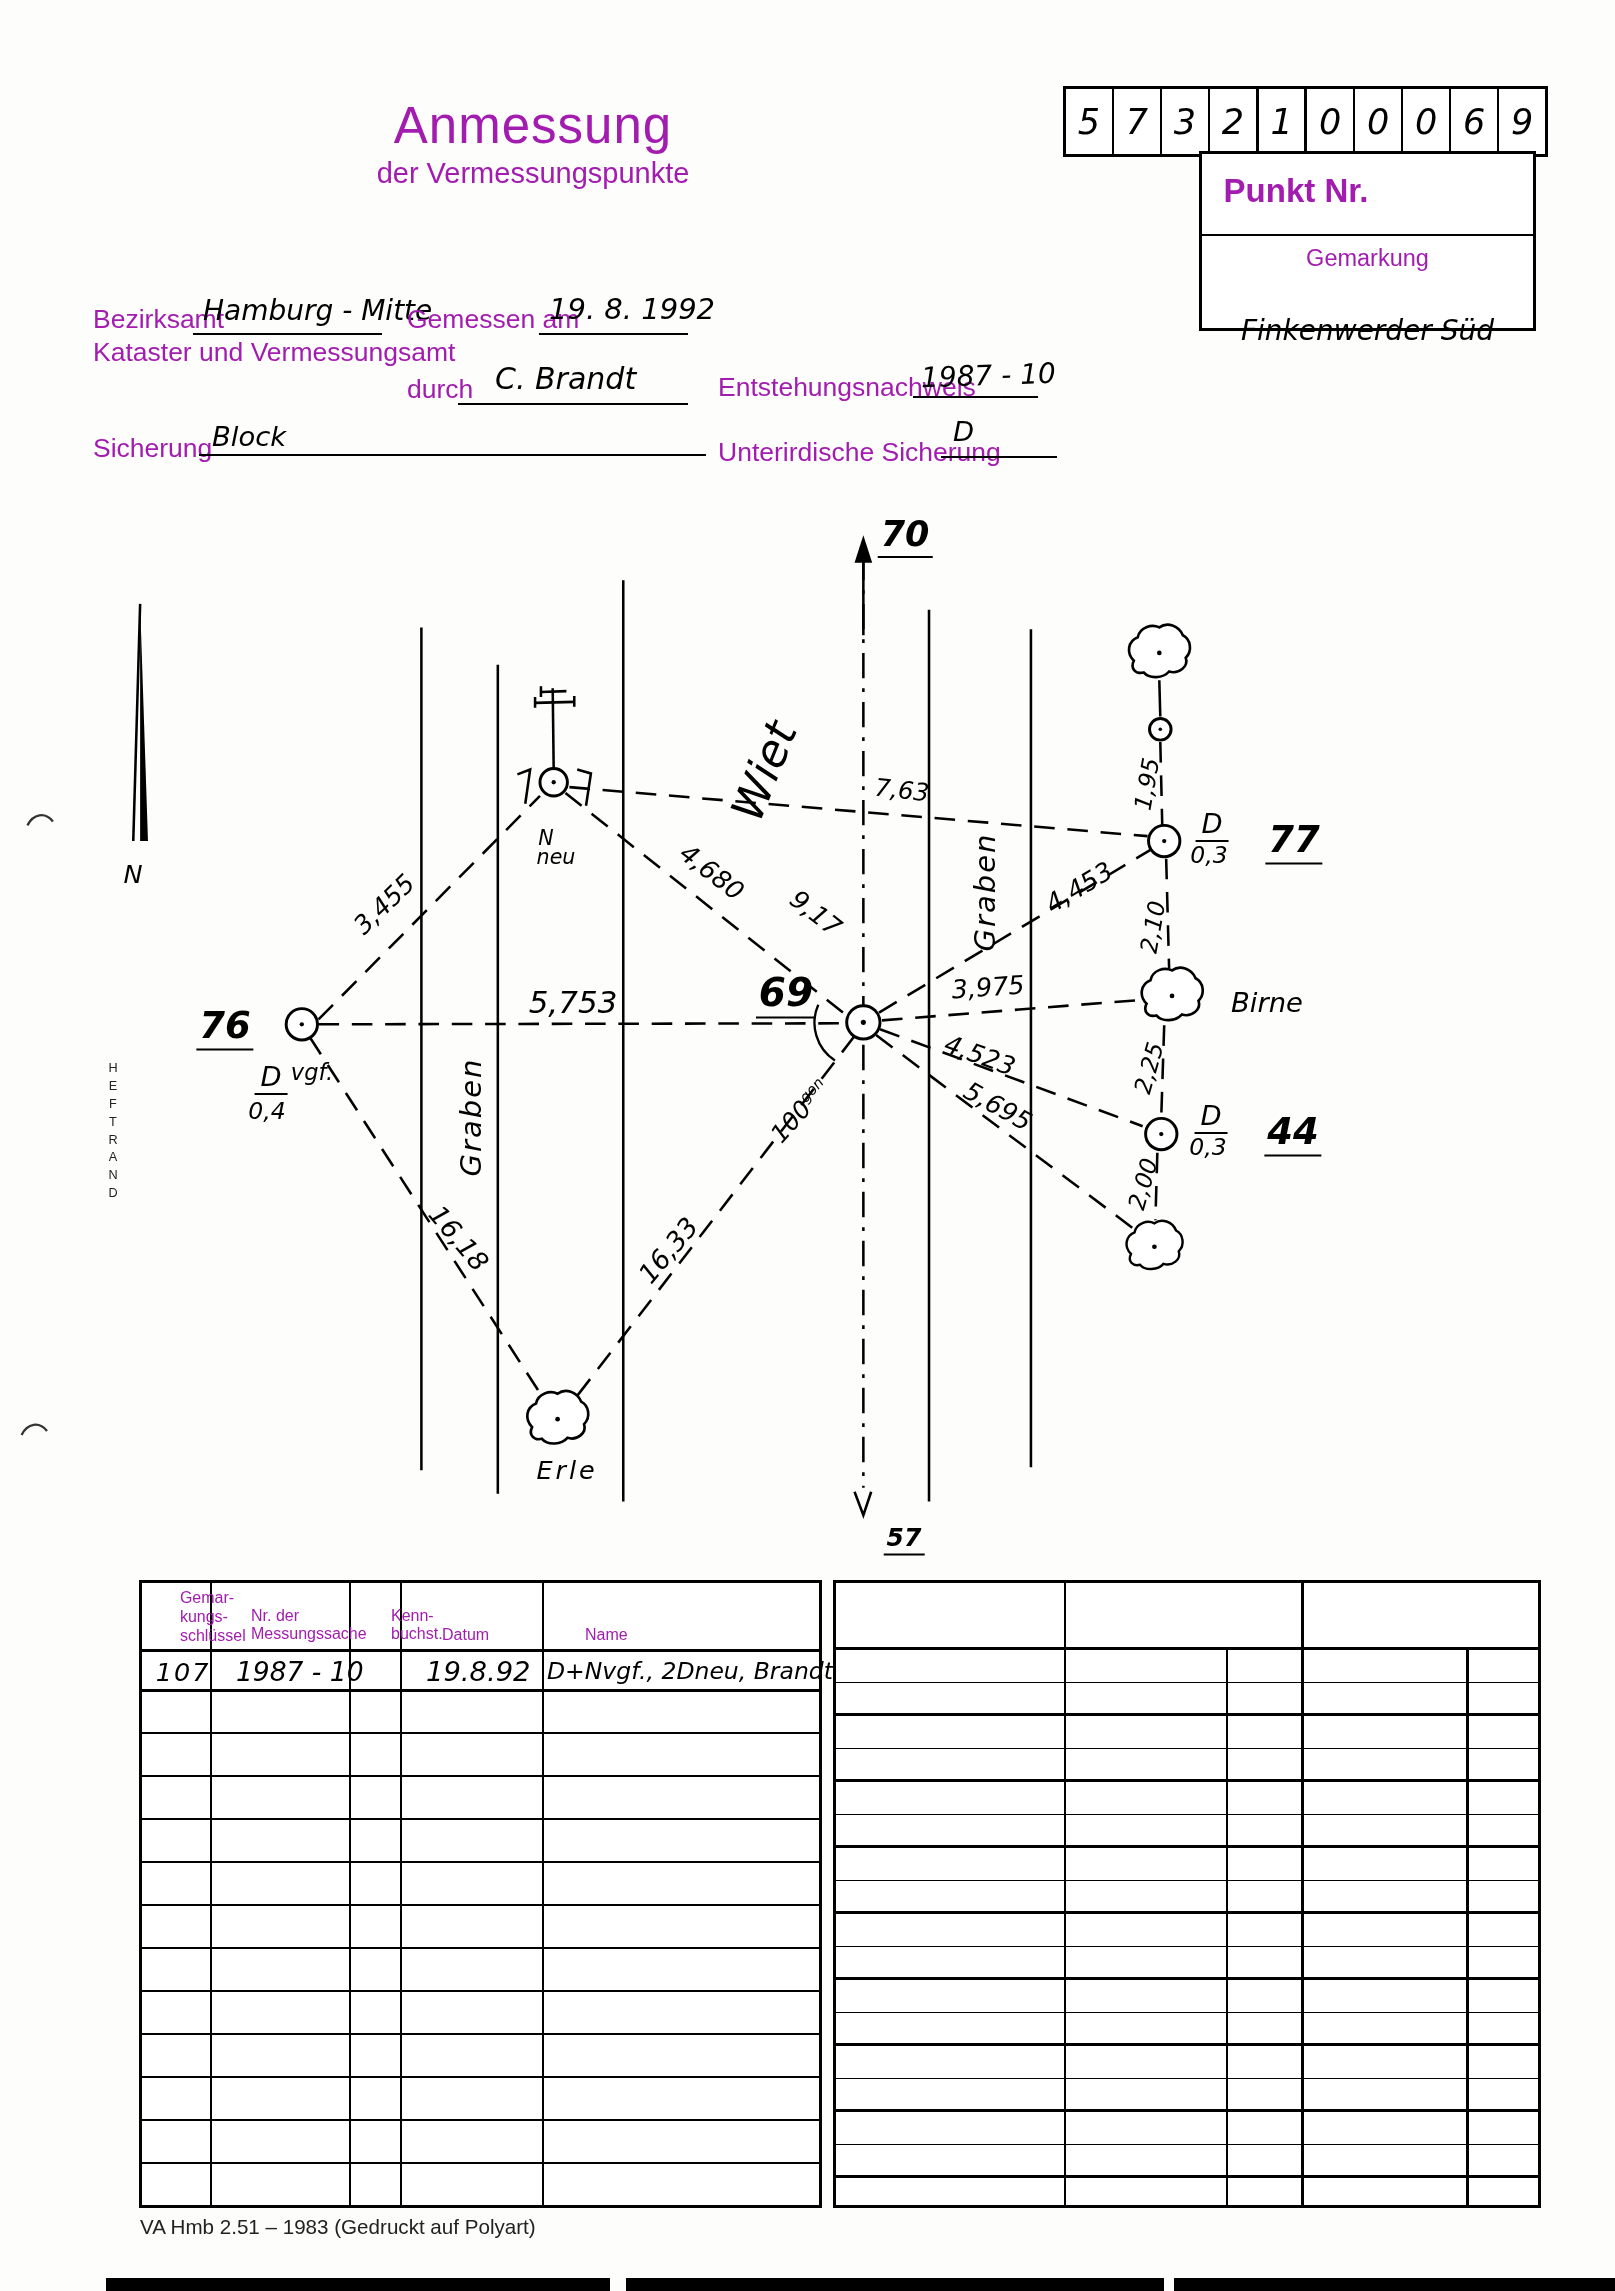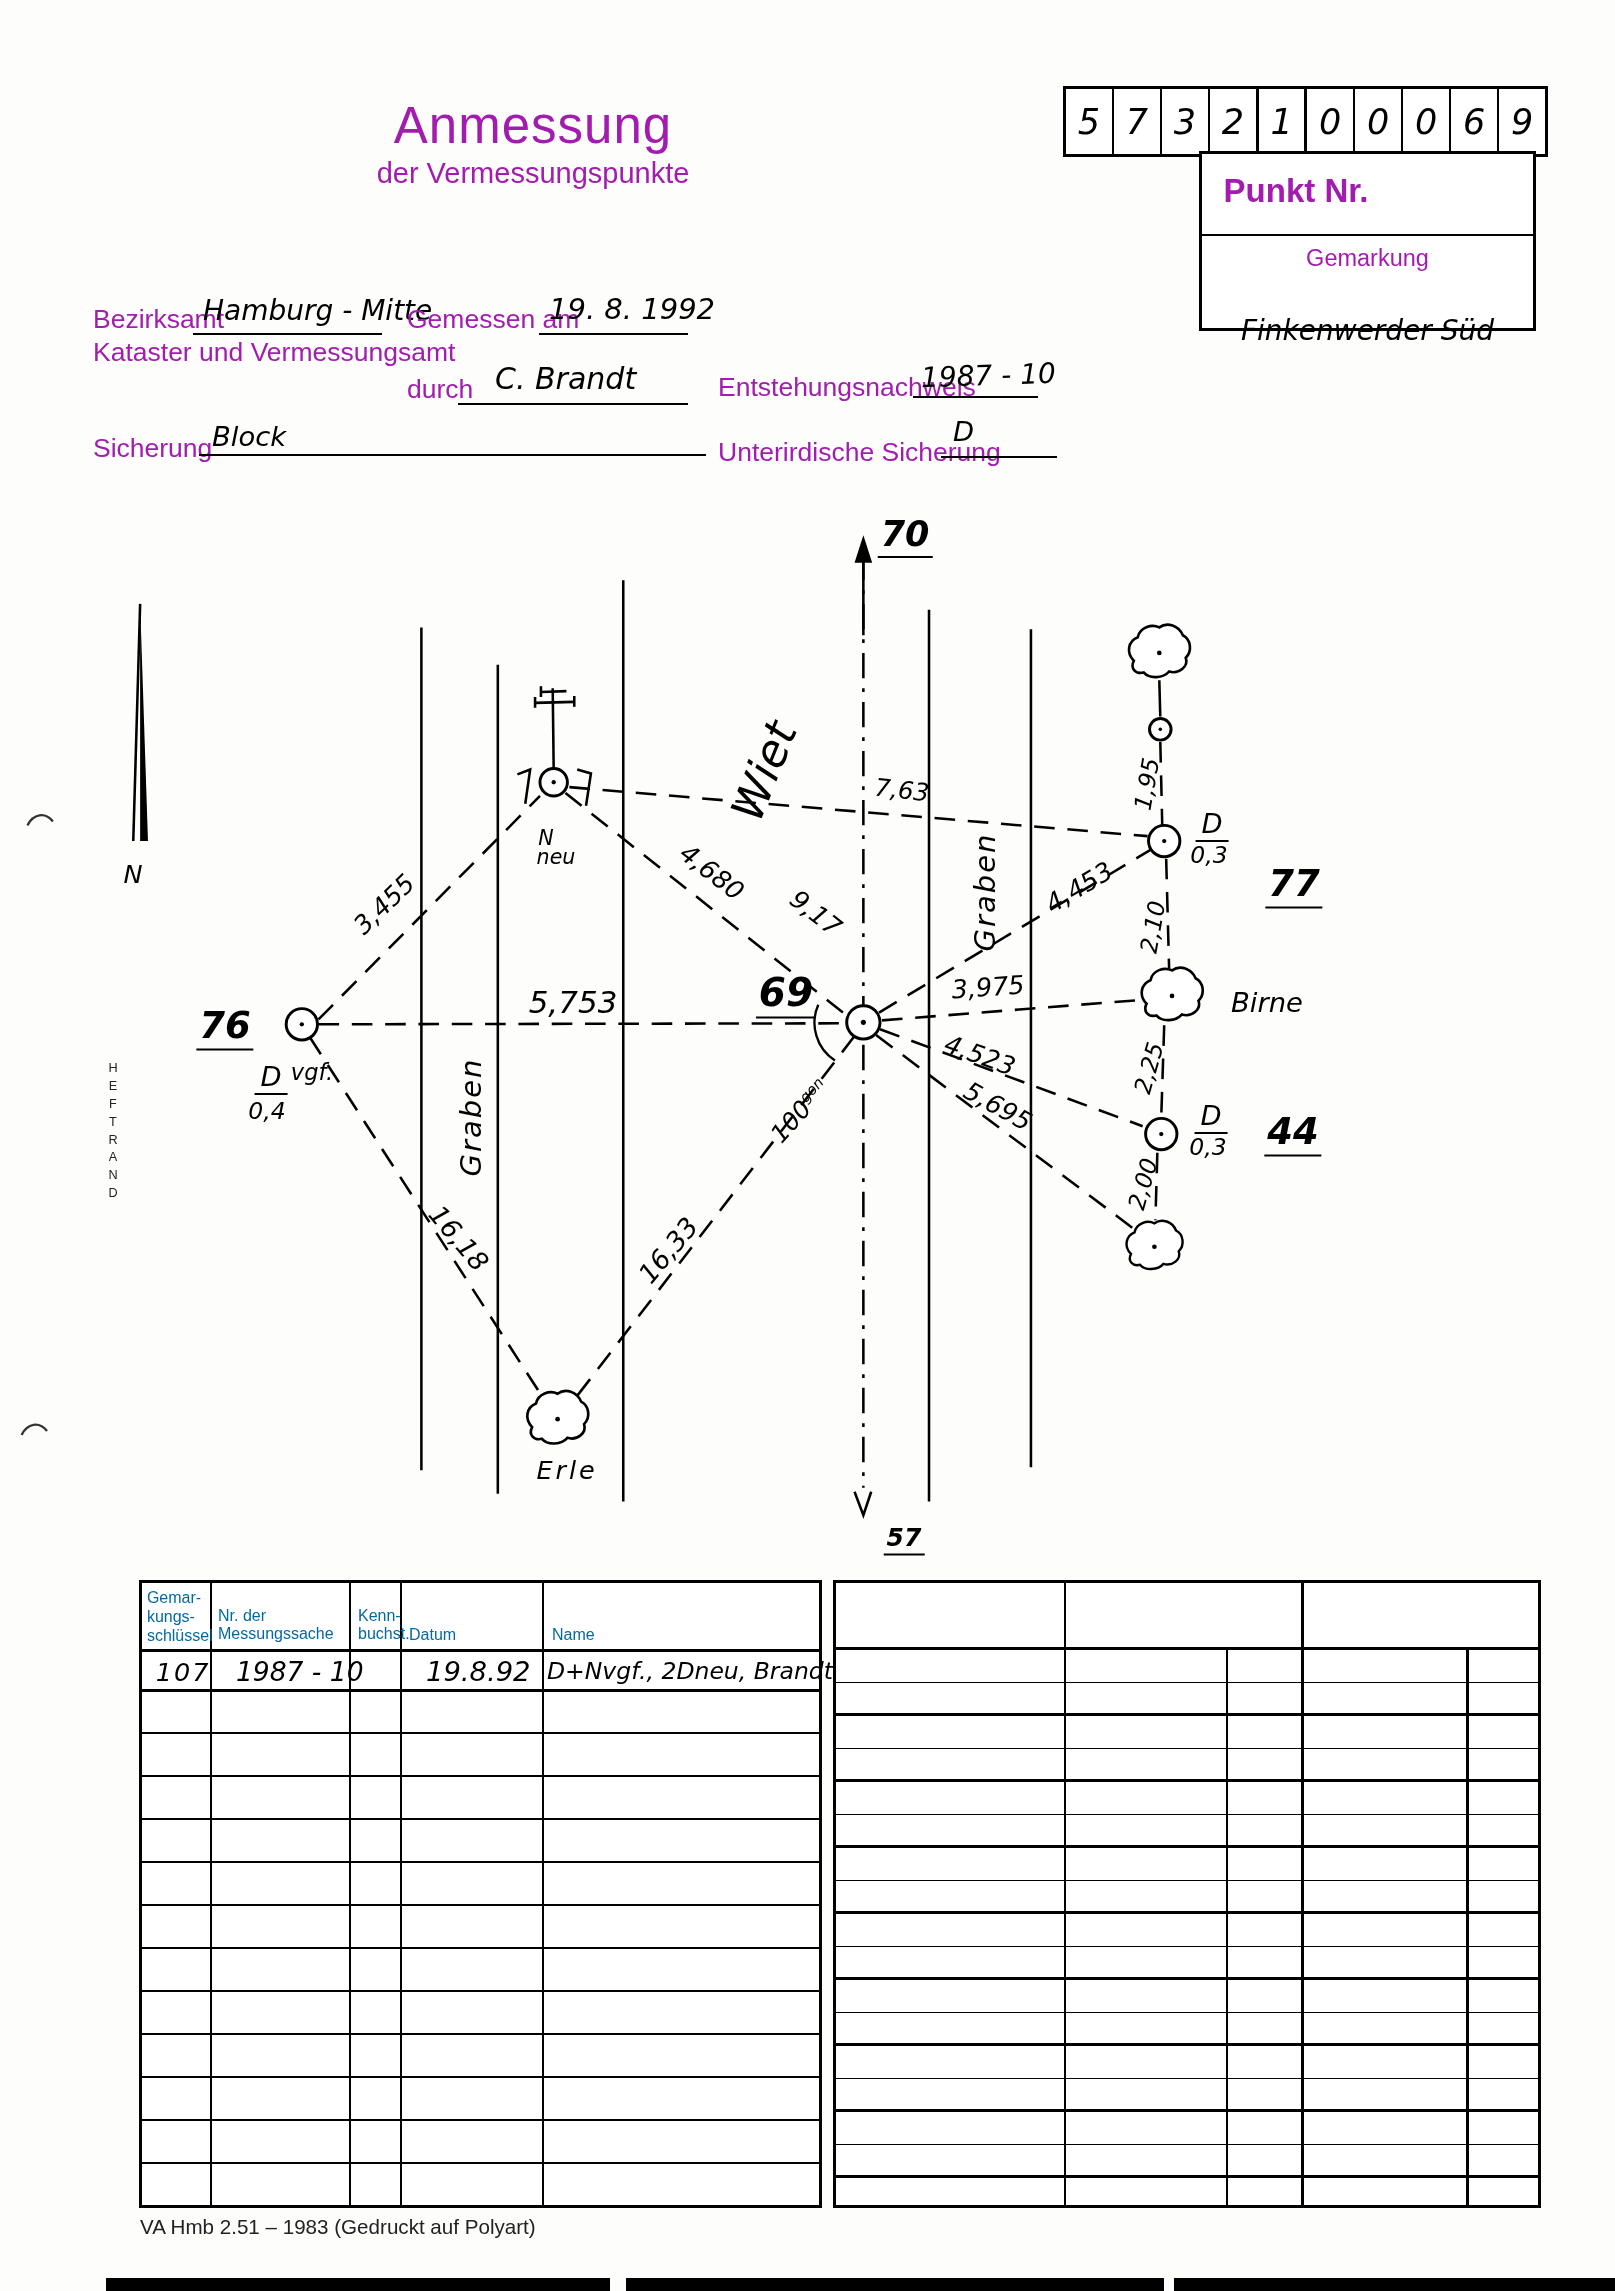--- a/index.html
+++ b/index.html
@@ -11,21 +11,21 @@
   .ctr{transform:translate(-50%,-50%);white-space:nowrap;}
   .uline{border-bottom:2.9px solid #000;padding:0 2.9px 2px 2.9px;font-weight:700;}
   .fill-line{position:absolute;border-bottom:2.2px solid #000;}
   .digit-group{display:flex;border:3.4px solid #000;background:#fff;}
   .digit-cell{width:46px;height:65px;display:flex;align-items:center;justify-content:center;
               border-left:2px solid #000;font-size:35px;}
   .digit-cell:first-child{border-left:none;}
   .box{position:absolute;border:3.4px solid #000;background:#fff;}
   .vline{position:absolute;background:#000;}
   .hline{position:absolute;background:#000;}
-  .th{font-size:16px;line-height:1.18;color:#0369a1;}
+  .th{font-size:16px;line-height:1.18;color:#a21caf;margin-left:33px;}
   sup{font-size:60%;}
 </style>
 </head>
 <body>
 
 <div id="page">
 
   <div class="abs" style="left:1063px;top:86px;display:flex;">
     <div class="digit-group">
       <div class="digit-cell hand">5</div>
@@ -182,21 +182,21 @@
 
   <div class="abs lbl" style="left:106px;top:1061px;font-size:12.7px;writing-mode:vertical-lr;text-orientation:upright;letter-spacing:3.9px;color:#222;">HEFTRAND</div>
 
   <div class="abs hand ctr" style="left:133px;top:874px;font-size:25.5px;">N</div>
 
   <div class="abs hand ctr uline" style="left:905px;top:536px;font-size:35px;">70</div>
   <div class="abs hand ctr uline" style="left:904px;top:1539px;font-size:25px;">57</div>
 
   <div class="abs hand ctr uline" style="left:786px;top:994px;font-size:39px;">69</div>
   <div class="abs hand ctr uline" style="left:225px;top:1027px;font-size:37px;">76</div>
-  <div class="abs hand ctr uline" style="left:1294px;top:841px;font-size:37px;margin-top:44px;">77</div>
+  <div class="abs hand ctr uline" style="left:1294px;top:841px;font-size:37px;">77</div>
   <div class="abs hand ctr uline" style="left:1293px;top:1133px;font-size:37px;">44</div>
 
   <div class="abs hand ctr" style="left:546px;top:838px;font-size:20.6px;">N</div>
   <div class="abs hand ctr" style="left:556px;top:857px;font-size:20.6px;">neu</div>
 
   <div class="abs hand ctr" style="left:271px;top:1078px;font-size:27.4px;border-bottom:2.5px solid #000;padding:0 5.9px 1px;">D</div>
   <div class="abs hand ctr" style="left:312px;top:1072px;font-size:22.5px;">vgf.</div>
   <div class="abs hand ctr" style="left:267px;top:1111px;font-size:23.5px;">0,4</div>
 
   <div class="abs hand ctr" style="left:1212px;top:825px;font-size:27.4px;border-bottom:2.5px solid #000;padding:0 5.9px 1px;">D</div>

